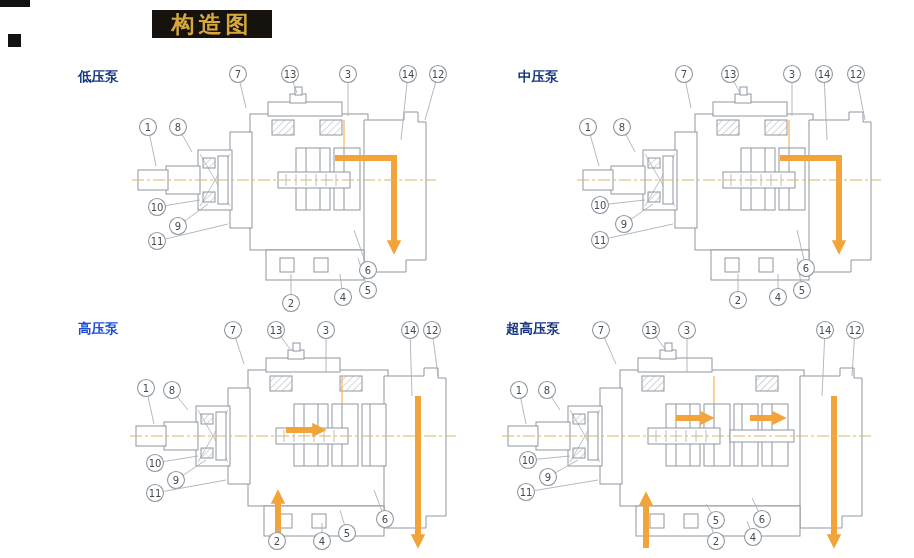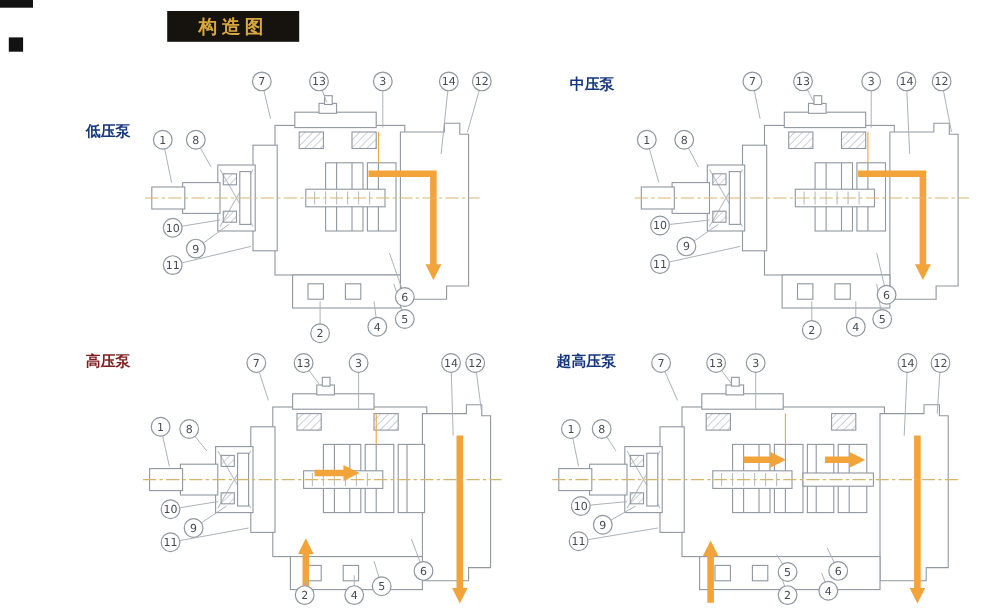--- a/index.html
+++ b/index.html
@@ -2,40 +2,40 @@
 <html><head>
 <meta charset="utf-8">
 <style>
   html,body{margin:0;padding:0;background:#fff;}
   .page{position:relative;width:914px;height:558px;background:#fff;overflow:hidden;
         font-family:"DejaVu Sans","Liberation Sans",sans-serif;}
   .corner-strip{position:absolute;left:0;top:0;width:30px;height:7px;background:#121212;}
   .corner-square{position:absolute;left:8px;top:34px;width:13px;height:13px;background:#121212;}
   .banner{position:absolute;left:152px;top:10px;width:120px;height:28px;background:#16120d;
           display:flex;align-items:center;justify-content:center;}
-  .banner span{color:#d8a73e;font-size:17px;font-weight:bold;letter-spacing:4px;}
+  .banner span{color:#d8a73e;font-size:23px;font-weight:bold;letter-spacing:4px;}
   .dlabel{position:absolute;font-size:13.5px;font-weight:bold;color:#16367f;}
   .l1{left:78px;top:68px}.l2{left:518px;top:68px}.l3{left:78px;top:320px}.l4{left:506px;top:320px}
   #diagrams-canvas{position:absolute;left:0;top:0;}
   #diagrams-canvas text{font-family:"DejaVu Sans","Liberation Sans",sans-serif;}
 </style>
 </head>
 <body>
 
 <div class="page">
   <div class="corner-strip"></div>
   <div class="corner-square"></div>
 
   <div class="banner" style="background: rgb(22, 18, 13);">
     <span style="color: rgb(216, 167, 62);">构造图</span>
   </div>
 
-  <div class="dlabel l1" style="color: rgb(22, 54, 127); margin-top: 43px;">低压泵</div>
+  <div class="dlabel l1" style="color: rgb(22, 54, 127);">低压泵</div>
   <div class="dlabel l2" style="color: rgb(22, 54, 127); text-align: right;">中压泵</div>
-  <div class="dlabel l3" style="color: #7f1d1d;">高压泵</div>
+  <div class="dlabel l3" style="color: #1d4ed8;">高压泵</div>
   <div class="dlabel l4" style="color: rgb(22, 54, 127); text-align: center;">超高压泵</div>
 
   <svg id="diagrams-canvas" width="914" height="558" viewBox="0 0 914 558">
     <defs>
       <pattern id="hatch" patternUnits="userSpaceOnUse" width="5" height="5" patternTransform="rotate(45)">
         <line id="hatch-line" x1="0" y1="0" x2="0" y2="5" stroke="#b9bfc6" stroke-width="1.3"></line>
       </pattern>
       <marker id="arrow" viewBox="0 0 10 10" refX="4" refY="5" markerWidth="2.4" markerHeight="2.4" orient="auto">
         <path id="arrowhead-path" d="M0,0 L10,5 L0,10 Z" fill="#f2a43b"></path>
       </marker>

